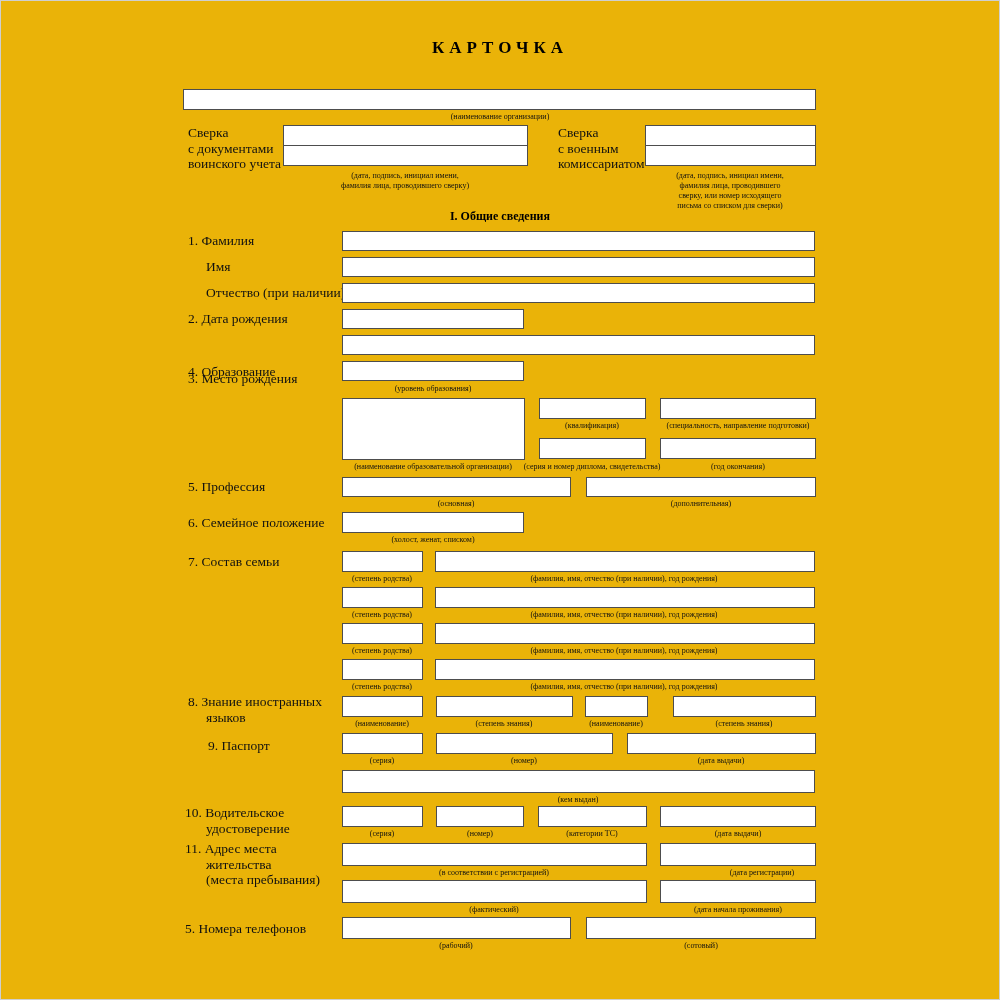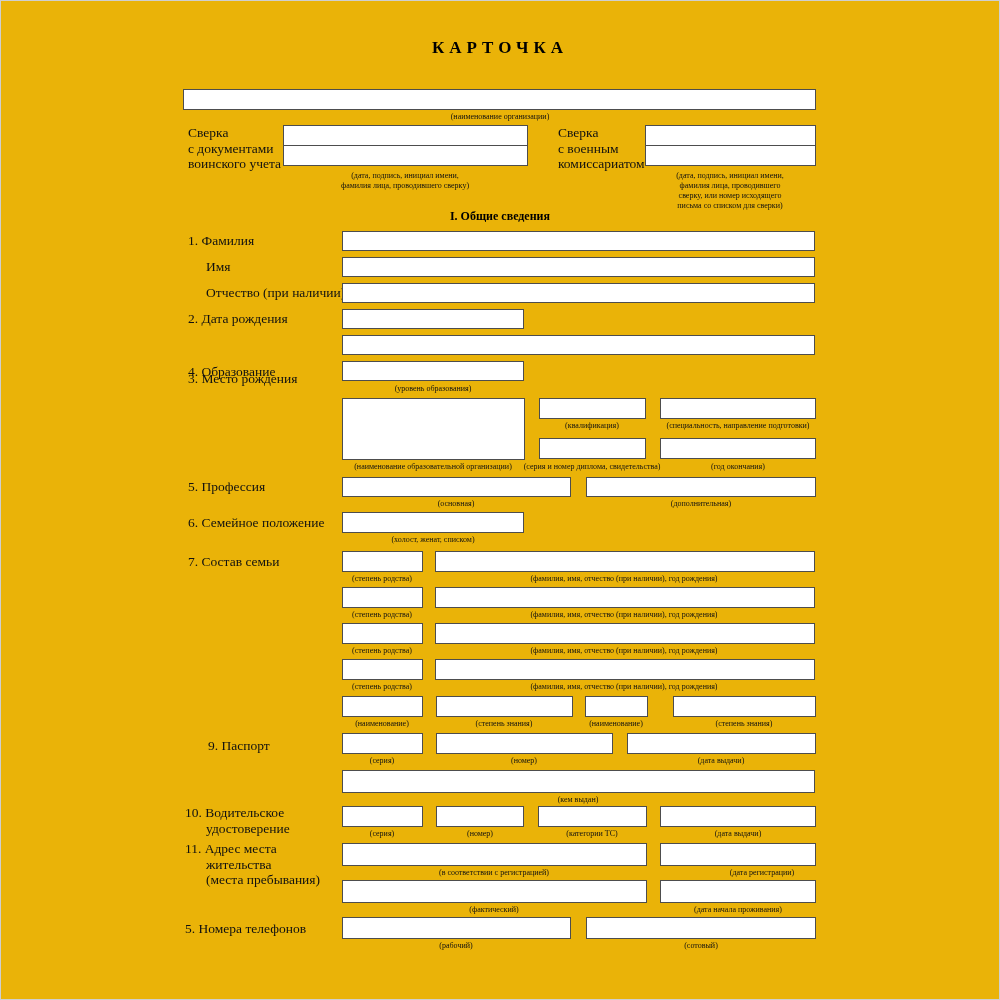--- a/index.html
+++ b/index.html
@@ -111,20 +111,24 @@
   <div class="box" style="left:342px;top:623px;width:81px;height:21px;"></div>
   <div class="box" style="left:435px;top:623px;width:380px;height:21px;"></div>
   <div class="cap" style="left:382px;top:646px;">(степень родства)</div>
   <div class="cap" style="left:624px;top:646px;">(фамилия, имя, отчество (при наличии), год рождения)</div>
 
   <div class="box" style="left:342px;top:659px;width:81px;height:21px;"></div>
   <div class="box" style="left:435px;top:659px;width:380px;height:21px;"></div>
   <div class="cap" style="left:382px;top:682px;">(степень родства)</div>
   <div class="cap" style="left:624px;top:682px;">(фамилия, имя, отчество (при наличии), год рождения)</div>
 
+  <div class="lbl" style="left:188px;top:694px;">
+    <div>8. Знание иностранных</div>
+    <div style="padding-left:18px;">языков</div>
+  </div>
   <div class="box" style="left:342px;top:696px;width:81px;height:21px;"></div>
   <div class="box" style="left:436px;top:696px;width:137px;height:21px;"></div>
   <div class="box" style="left:585px;top:696px;width:63px;height:21px;"></div>
   <div class="box" style="left:673px;top:696px;width:143px;height:21px;"></div>
   <div class="cap" style="left:382px;top:719px;">(наименование)</div>
   <div class="cap" style="left:504px;top:719px;">(степень знания)</div>
   <div class="cap" style="left:616px;top:719px;">(наименование)</div>
   <div class="cap" style="left:744px;top:719px;">(степень знания)</div>
 
   <div class="lbl" style="left:188px;top:738px;margin-left:20px;">9. Паспорт</div>

